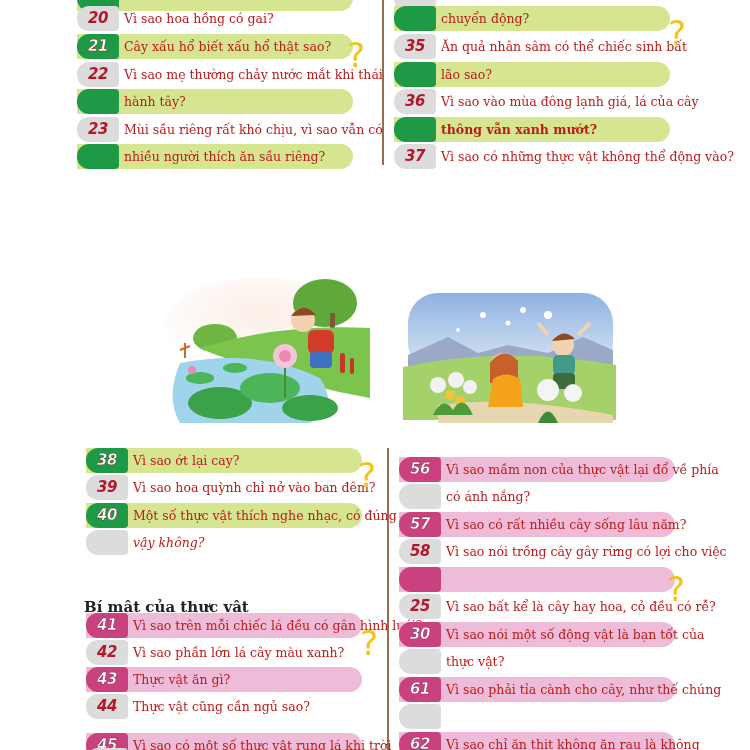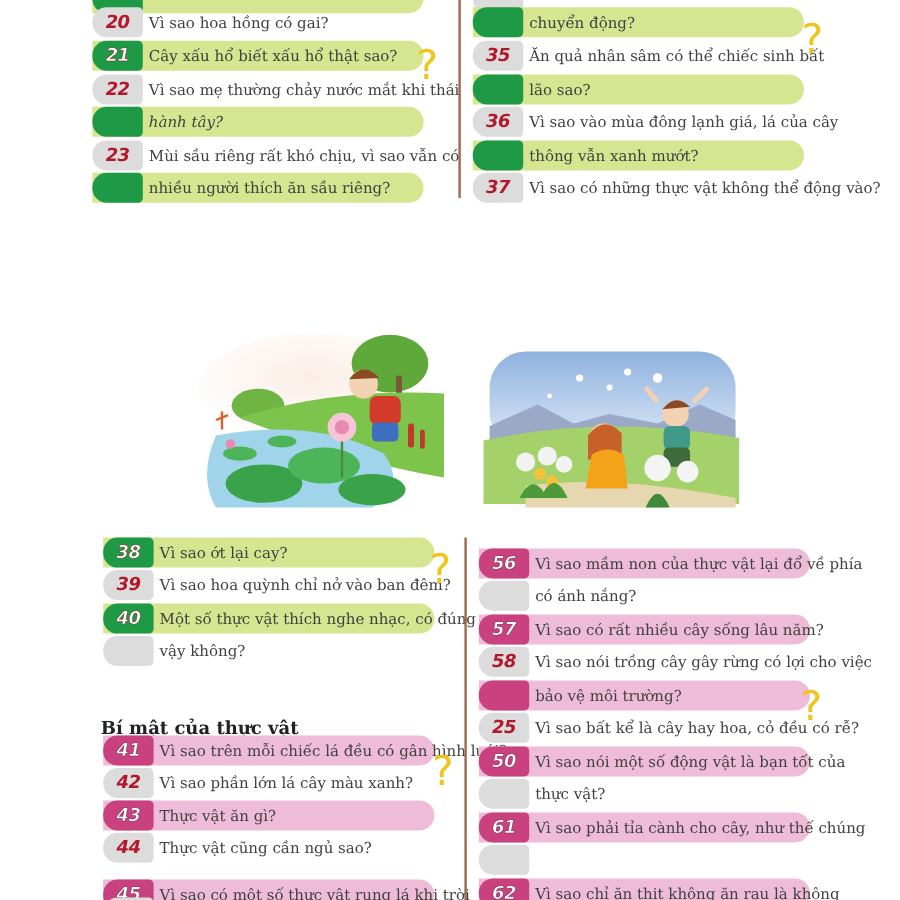--- a/index.html
+++ b/index.html
@@ -11,21 +11,21 @@
            font-family:"DejaVu Sans","Liberation Sans",sans-serif; font-style:italic; font-weight:bold; font-size:15px;
            line-height:25px; text-align:center; letter-spacing:-0.5px; }
   .badge.gray { background:#dcdcdc; color:#b3182a; }
   .badge.green { background:#1e9a46; color:#ffffff; -webkit-text-stroke:0.4px #7a1a20; }
   .badge.pink { background:#c9427f; color:#ffffff; -webkit-text-stroke:0.4px #6b1838; }
   .badge.gray-empty { background:#dcdcdc; }
   .badge.green-empty { background:#1e9a46; }
   .badge.pink-empty { background:#c9427f; }
   .band.green { background:#d6e58f; }
   .band.pink { background:#eebcd8; }
-  .txt { position:absolute; top:0; left:47px; height:25px; line-height:25px; font-size:12.5px; color:#404040; white-space:nowrap; }
+  .txt { position:absolute; top:0; left:47px; height:25px; line-height:25px; font-size:12.5px; color:#b91c1c; white-space:nowrap; }
   .divider { position:absolute; width:1.5px; background:#9a6a4e; }
   .qmark { position:absolute; font-family:"DejaVu Sans","Liberation Sans",sans-serif; font-size:34px; color:#f0c419; line-height:1; font-weight:normal; }
   .section-title { position:absolute; font-size:15px; font-weight:bold; color:#222; }
   .illus { position:absolute; overflow:hidden; }
 </style>
 </head>
 <body>
 
 <div class="row" style="left:77px; top:-14px; width:276px;">
   <div class="band green" style="left:0; width:276px;"></div>
@@ -39,21 +39,21 @@
   </div>
   <div class="row" style="top:28px; width:276px;">
     <div class="band green" style="left:0; width:276px;"></div>
     <div class="badge green">21</div>
     <div class="txt">Cây xấu hổ biết xấu hổ thật sao?</div>
   </div>
   <div class="row" style="top:56px; width:276px;">
     <div class="badge gray">22</div>
     <div class="txt">Vì sao mẹ thường chảy nước mắt khi thái</div>
   </div>
-  <div class="row" style="top:83px; width:276px;font-style:italic;">
+  <div class="row" style="top:83px; width:276px;">
     <div class="band green" style="left:0; width:276px;"></div>
     <div class="badge green-empty"></div>
     <div class="txt">hành tây?</div>
   </div>
   <div class="row" style="top:111px; width:276px;">
     <div class="badge gray">23</div>
     <div class="txt">Mùi sầu riêng rất khó chịu, vì sao vẫn có</div>
   </div>
   <div class="row" style="top:138px; width:276px;">
     <div class="band green" style="left:0; width:276px;"></div>
@@ -80,21 +80,21 @@
   </div>
   <div class="row" style="top:56px; width:276px;text-align:center;">
     <div class="band green" style="left:0; width:276px;"></div>
     <div class="badge green-empty"></div>
     <div class="txt">lão sao?</div>
   </div>
   <div class="row" style="top:83px; width:276px;">
     <div class="badge gray">36</div>
     <div class="txt">Vì sao vào mùa đông lạnh giá, lá của cây</div>
   </div>
-  <div class="row" style="top:111px; width:276px;">
+  <div class="row" style="top:111px; width:276px;font-weight:bold;">
     <div class="band green" style="left:0; width:276px;"></div>
     <div class="badge green-empty"></div>
     <div class="txt">thông vẫn xanh mướt?</div>
   </div>
   <div class="row" style="top:138px; width:276px;">
     <div class="badge gray">37</div>
     <div class="txt">Vì sao có những thực vật không thể động vào?</div>
   </div>
 </div>
 <div class="qmark" style="left:668px; top:16px;">?</div>
@@ -178,21 +178,21 @@
   </div>
   <div class="row" style="top:27px; width:276px;">
     <div class="badge gray">39</div>
     <div class="txt">Vì sao hoa quỳnh chỉ nở vào ban đêm?</div>
   </div>
   <div class="row" style="top:55px; width:276px;">
     <div class="band green" style="left:0; width:276px;"></div>
     <div class="badge green">40</div>
     <div class="txt">Một số thực vật thích nghe nhạc, có đúng</div>
   </div>
-  <div class="row" style="top:82px; width:276px;">
+  <div class="row" style="top:82px; width:276px;font-style:italic;">
     <div class="badge gray-empty"></div>
     <div class="txt">vậy không?</div>
   </div>
 </div>
 <div class="qmark" style="left:358px; top:458px;">?</div>
 
 <div class="section-title" style="left:84px; top:582px;margin-top:16px;">Bí mật của thực vật</div>
 
 <div class="col" style="left:86px; top:613px; width:280px;">
   <div class="row" style="top:0; width:276px;">
@@ -241,29 +241,28 @@
     <div class="badge pink">57</div>
     <div class="txt">Vì sao có rất nhiều cây sống lâu năm?</div>
   </div>
   <div class="row" style="top:82px; width:276px;">
     <div class="badge gray">58</div>
     <div class="txt">Vì sao nói trồng cây gây rừng có lợi cho việc</div>
   </div>
   <div class="row" style="top:110px; width:276px;">
     <div class="band pink" style="left:0; width:276px;"></div>
     <div class="badge pink-empty"></div>
-    <div class="txt">bảo vệ môi trường?</div>
   </div>
   <div class="row" style="top:137px; width:276px;">
     <div class="badge gray">25</div>
     <div class="txt">Vì sao bất kể là cây hay hoa, cỏ đều có rễ?</div>
   </div>
   <div class="row" style="top:165px; width:276px;">
     <div class="band pink" style="left:0; width:276px;"></div>
-    <div class="badge pink">50</div>
+    <div class="badge pink">30</div>
     <div class="txt">Vì sao nói một số động vật là bạn tốt của</div>
   </div>
   <div class="row" style="top:192px; width:276px;">
     <div class="badge gray-empty"></div>
     <div class="txt">thực vật?</div>
   </div>
   <div class="row" style="top:220px; width:276px;">
     <div class="band pink" style="left:0; width:276px;"></div>
     <div class="badge pink">61</div>
     <div class="txt">Vì sao phải tỉa cành cho cây, như thế chúng</div>

